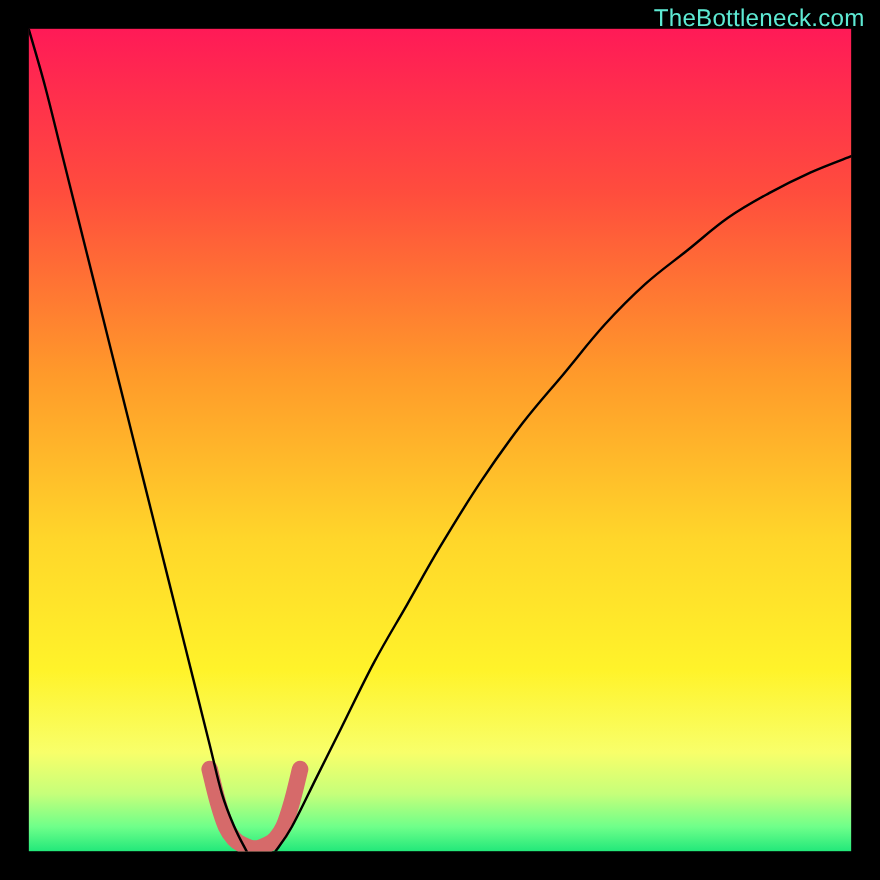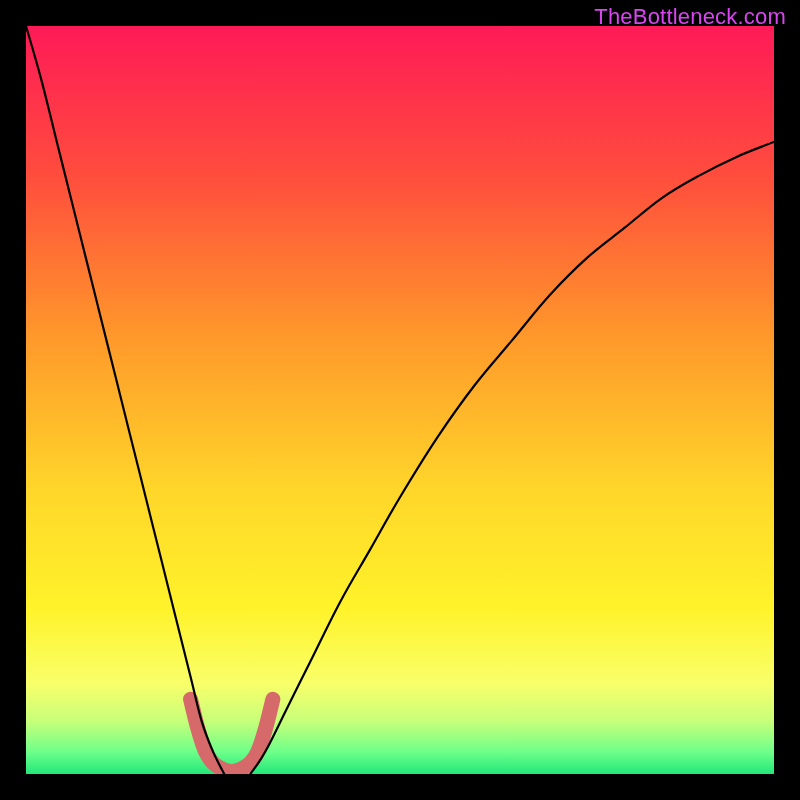--- a/index.html
+++ b/index.html
@@ -20,21 +20,21 @@
     position: absolute;
     left: 26px;
     top: 26px;
     width: 748px;
     height: 748px;
   }
   .watermark {
     position: absolute;
     top: 4px;
     right: 14px;
-    color: #d946ef;
+    color: #5eead4;
     font-size: 22px;
     font-weight: 500;
     letter-spacing: 0.2px;
   }
   svg { display: block; }
 </style>
 </head>
 <body>
 
 <div class="frame">

